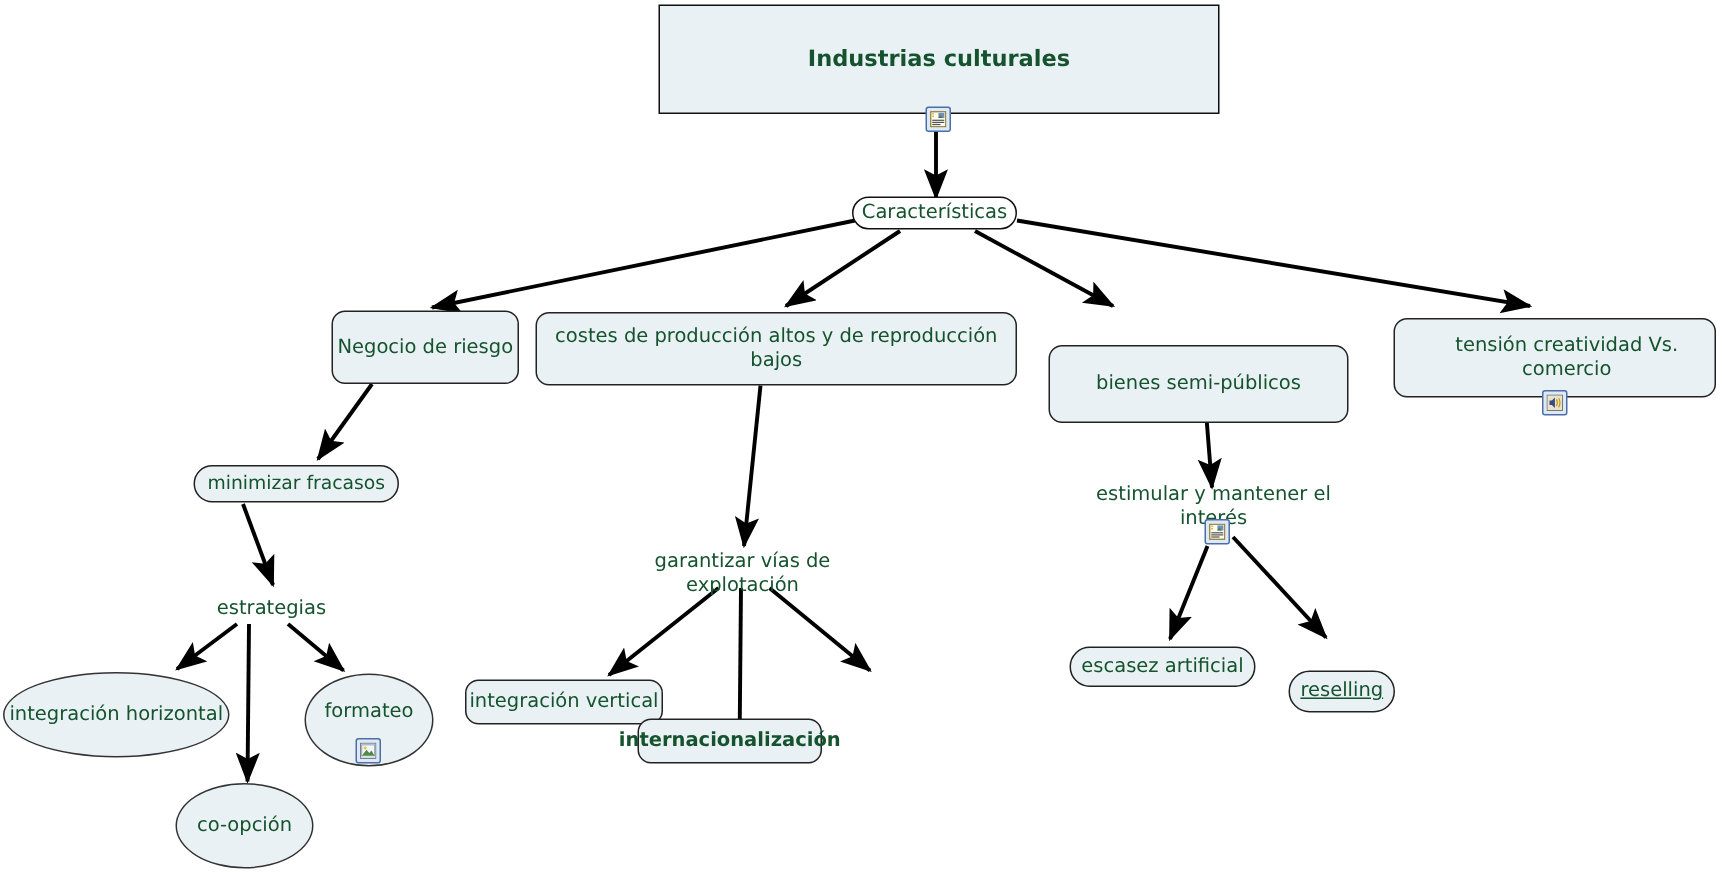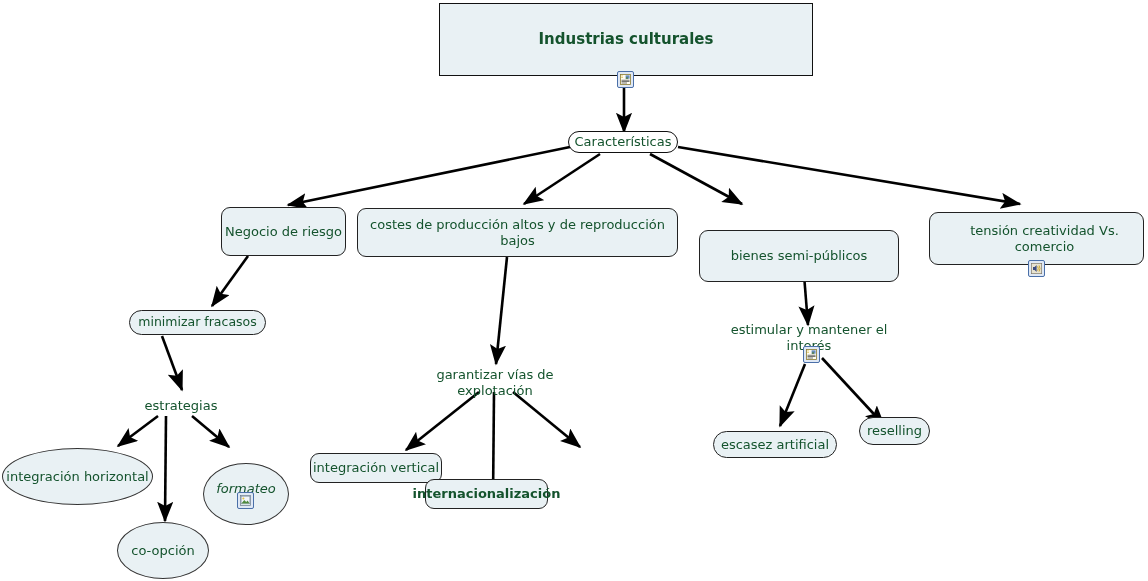--- a/index.html
+++ b/index.html
@@ -188,21 +188,21 @@
   </div>
 
   <div class="node shape-ellipse n-normal" style="left:2px; top:448px; width:151px; height:57px;">
     <span class="node-label-wrap">integración horizontal</span>
   </div>
 
   <div class="node shape-ellipse n-normal" style="left:117px; top:522px; width:92px; height:57px;">
     <span class="node-label-wrap">co-opción</span>
   </div>
 
-  <div class="node shape-ellipse n-normal" style="left:203px; top:463px; width:86px; height:62px; align-items:flex-start; padding-top:17px;font-style:italic;">
+  <div class="node shape-ellipse n-normal" style="left:203px; top:449px; width:86px; height:62px; align-items:flex-start; padding-top:17px;">
     <span class="node-label-wrap">formateo</span>
   </div>
   <div class="icon-badge" style="left:237px; top:492px;">
     <svg width="11" height="11" viewBox="0 0 11 11">
       <rect x="0.4" y="0.4" width="10.2" height="10.2" fill="#dfe9f0" stroke="#6a7a8a" stroke-width="0.7"></rect>
       <rect x="1.2" y="1.6" width="8.6" height="7.2" fill="#f2f6fb" stroke="#8090a0" stroke-width="0.5"></rect>
       <circle cx="3.4" cy="3.6" r="1.0" fill="#e8c43a"></circle>
       <path d="M1.4 8.6 L4.3 4.9 L6.2 7.0 L7.6 5.4 L9.6 8.6 z" fill="#4f8a3f"></path>
     </svg>
   </div>
@@ -233,17 +233,17 @@
       <rect x="1.5" y="5.8" width="8" height="0.8" fill="#555"></rect>
       <rect x="1.5" y="7.2" width="8" height="0.8" fill="#555"></rect>
       <rect x="1.5" y="8.6" width="5.5" height="0.8" fill="#555"></rect>
     </svg>
   </div>
 
   <div class="node shape-stadium n-normal" style="left:713px; top:431px; width:124px; height:27px;">
     <span class="node-label-wrap">escasez artificial</span>
   </div>
 
-  <div class="node shape-stadium n-normal" style="left:859px; top:417px; width:71px; height:28px;">
+  <div class="node shape-stadium n-normal" style="left:859px; top:447px; width:71px; height:28px;text-decoration:underline;">
     <span class="node-label-wrap">reselling</span>
   </div>
 
 </div>
 
 </body></html>

